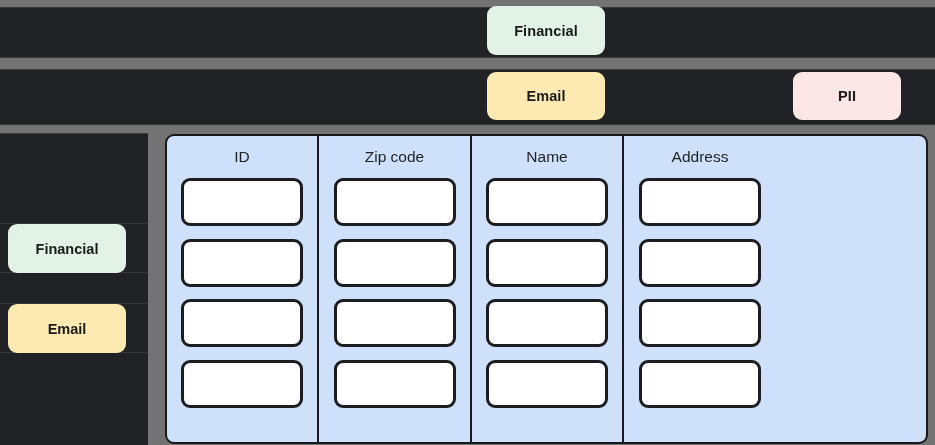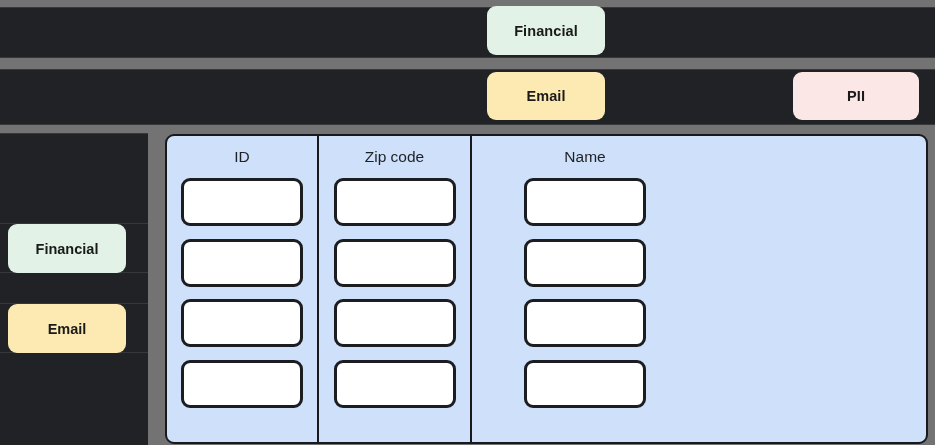--- a/index.html
+++ b/index.html
@@ -59,21 +59,21 @@
   #badge-email-top {
     left: 487px;
     top: 2px;
     width: 118px;
     height: 48px;
     background: #fdeab3;
   }
   #badge-pii-top {
     left: 793px;
     top: 2px;
-    width: 126px;
+    width: 108px;
     height: 48px;
     background: #fbe7e5;
   }
 
   
   #lower {
     position: absolute;
     left: 0;
     top: 133px;
     width: 935px;
@@ -140,21 +140,21 @@
     height: 100%;
     box-sizing: border-box;
     border-right: 2px solid #18191c;
     display: flex;
     flex-direction: column;
     align-items: center;
   }
   .col:last-child { border-right: none; }
   .col-id      { width: 152px; }
   .col-zip     { width: 153px; }
-  .col-name    { width: 152px; margin-left: 37px; }
+  .col-name    { width: 152px; }
   .col-address { width: 152px; }
   .col-value   { width: 150px; }
 
   .col-header {
     height: 42px;
     line-height: 42px;
     font-size: 15.5px;
     color: #1f2024;
     font-weight: normal;
     text-align: center;
@@ -229,17 +229,26 @@
       <div class="col col-name">
         <div class="col-header">Name</div>
         <div class="cells">
           <div class="cell"></div>
           <div class="cell"></div>
           <div class="cell"></div>
           <div class="cell"></div>
         </div>
       </div>
 
+      <div class="col col-address">
+        <div class="col-header">Address</div>
+        <div class="cells">
+          <div class="cell"></div>
+          <div class="cell"></div>
+          <div class="cell"></div>
+          <div class="cell"></div>
+        </div>
+      </div>
 
 
     </div>
   </div>
 </div>
 
 </body></html>

